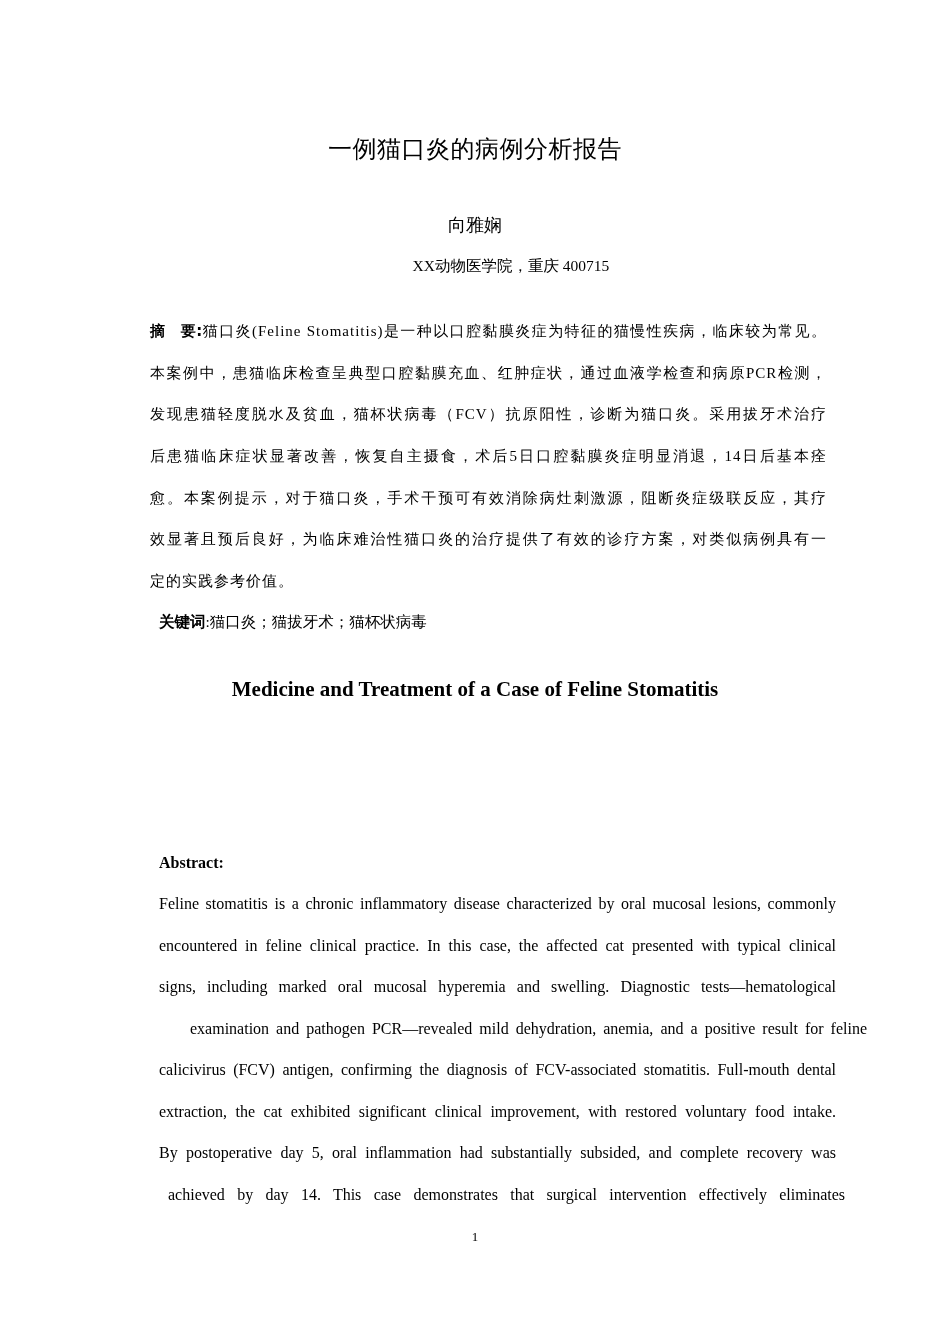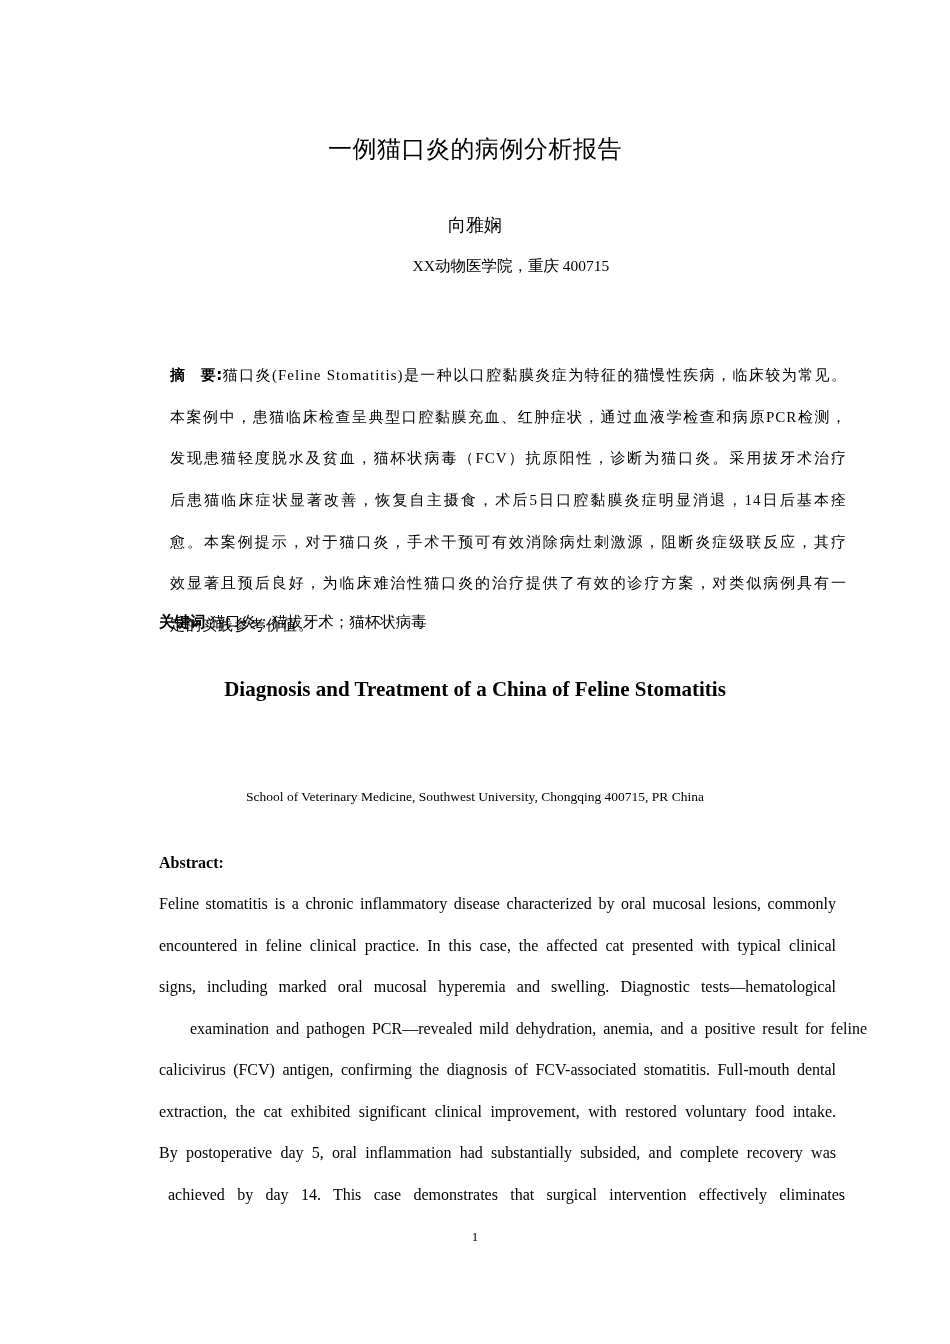--- a/index.html
+++ b/index.html
@@ -44,30 +44,29 @@
     }
     .cn-affil {
       top: 255px;
       font-size: 15.5px;
       line-height: 22px;
       font-family: "Liberation Serif", "DejaVu Serif", serif;
       margin-left: 36px;
     }
     .cn-line {
       position: absolute;
-      left: 170px;
+      left: 150px;
       width: 677px;
       font-size: 15px;
       line-height: 22px;
       white-space: nowrap;
       text-align: justify;
       text-align-last: justify;
       letter-spacing: 1px;
       font-family: "Liberation Serif", "DejaVu Serif", serif;
-      margin-top: 44px;
     }
     .cn-line.last {
       text-align-last: left;
       width: auto;
     }
     .cn-label {
       font-weight: bold;
       font-family: "DejaVu Sans", sans-serif;
       letter-spacing: 0;
     }
@@ -136,22 +135,21 @@
     <div class="cn-line" style="top:362px;">本案例中，患猫临床检查呈典型口腔黏膜充血、红肿症状，通过血液学检查和病原PCR检测，</div>
     <div class="cn-line" style="top:403px;">发现患猫轻度脱水及贫血，猫杯状病毒（FCV）抗原阳性，诊断为猫口炎。采用拔牙术治疗</div>
     <div class="cn-line" style="top:445px;">后患猫临床症状显著改善，恢复自主摄食，术后5日口腔黏膜炎症明显消退，14日后基本痊</div>
     <div class="cn-line" style="top:487px;">愈。本案例提示，对于猫口炎，手术干预可有效消除病灶刺激源，阻断炎症级联反应，其疗</div>
     <div class="cn-line" style="top:528px;">效显著且预后良好，为临床难治性猫口炎的治疗提供了有效的诊疗方案，对类似病例具有一</div>
     <div class="cn-line last" style="top:570px;">定的实践参考价值。</div>
   </div>
 
   <div class="kw-line"><span class="cn-label">关键词</span><span>:猫口炎；猫拔牙术；猫杯状病毒</span></div>
 
-  <div class="center en-title">Diagnosis and Treatment of a China of Feline Stomatitis</div>
-  <div class="center en-affil">School of Veterinary Medicine, Southwest University, Chongqing  400715, PR China</div>
+  <div class="center en-title">Medicine and Treatment of a Case of Feline Stomatitis</div>
 
   <div class="abs-heading">Abstract:</div>
 
   <div>
     <div class="en-line" style="top:893px;">Feline stomatitis is a chronic inflammatory disease characterized by oral mucosal lesions, commonly</div>
     <div class="en-line" style="top:935px;">encountered in feline clinical practice. In this case, the affected cat presented with typical clinical</div>
     <div class="en-line" style="top:976px;">signs, including marked oral mucosal hyperemia and swelling. Diagnostic tests—hematological</div>
     <div class="en-line" style="top:1018px;margin-left:31px;">examination and pathogen PCR—revealed mild dehydration, anemia, and a positive result for feline</div>
     <div class="en-line" style="top:1059px;">calicivirus (FCV) antigen, confirming the diagnosis of FCV-associated stomatitis. Full-mouth dental</div>
     <div class="en-line" style="top:1101px;">extraction, the cat exhibited significant clinical improvement, with restored voluntary food intake.</div>

